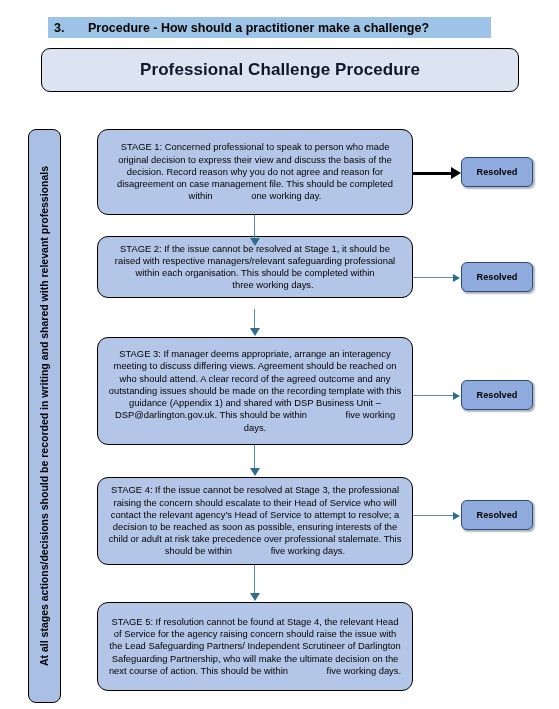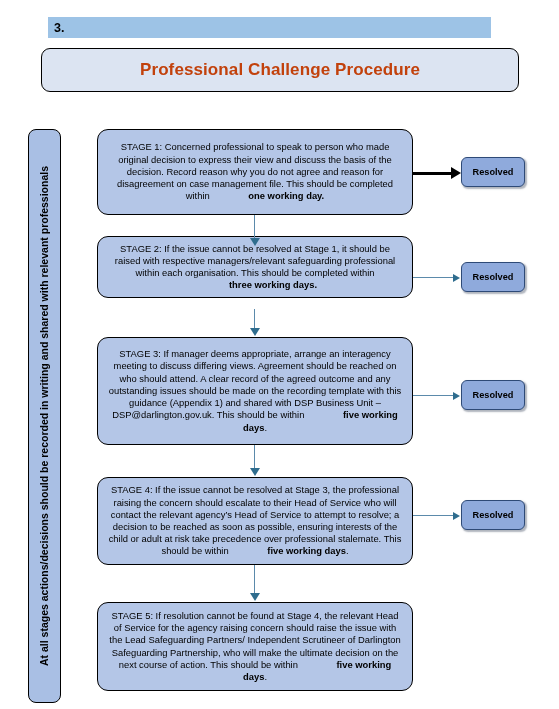--- a/index.html
+++ b/index.html
@@ -52,21 +52,21 @@
     border: 1.5px solid #000;
     border-radius: 9px;
     box-sizing: border-box;
     display: flex;
     align-items: center;
     justify-content: center;
   }
   .title-box-text {
     font-size: 17px;
     font-weight: bold;
-    color: #c2410c;
+    color: #0f172a;
     letter-spacing: 0.1px;
   }
 
   
   .sidebar {
     position: absolute;
     left: 28px;
     top: 129px;
     width: 33px;
     height: 574px;
@@ -101,33 +101,33 @@
     align-items: center;
     justify-content: center;
     padding: 4px 10px;
   }
   .stage-text {
     font-size: 9.4px;
     line-height: 1.30;
     color: #000;
     text-align: center;
   }
-  .stage-text b { font-weight: bold; margin-left: 36px; }
+  .stage-text b { font-weight: normal; margin-left: 36px; }
 
   #stage-1 { top: 129px; height: 86px; }
   #stage-2 { top: 236px; height: 62px; }
   #stage-3 { top: 337px; height: 108px; justify-content: flex-end; }
   #stage-4 { top: 477px; height: 88px; }
   #stage-5 { top: 602px; height: 89px; }
 
   
   .resolved-box {
     position: absolute;
     left: 461px;
-    width: 64px;
+    width: 72px;
     height: 30px;
     background: #8faadc;
     border: 1.5px solid #2e4a77;
     border-radius: 6px;
     box-sizing: border-box;
     display: flex;
     align-items: center;
     justify-content: center;
     box-shadow: 1.5px 1.5px 1.5px rgba(80,90,110,0.45);
   }
@@ -226,20 +226,21 @@
 
   #vconn-4 { top: 565px; height: 37px; }
   #vconn-4 .v-line { height: 29px; }
   #vconn-4 .v-head { top: 28px; }
 </style>
 </head>
 <body>
 
 <div class="section-bar">
   <span class="section-num">3.</span>
+  <span class="section-title">Procedure - How should a practitioner make a challenge?</span>
 </div>
 
 <div class="title-box">
   <span class="title-box-text">Professional Challenge Procedure</span>
 </div>
 
 <div class="sidebar">
   <span class="sidebar-text">At all stages actions/decisions should be recorded in writing and shared with relevant professionals</span>
 </div>
 

